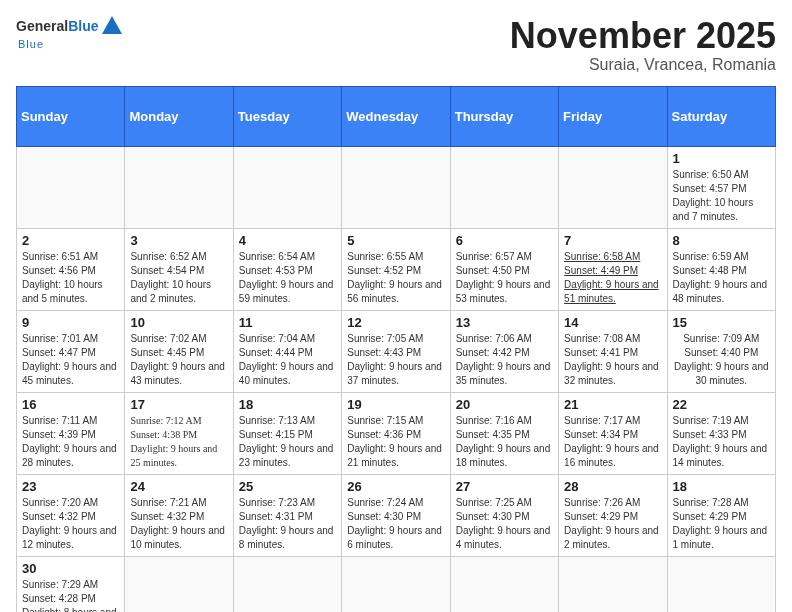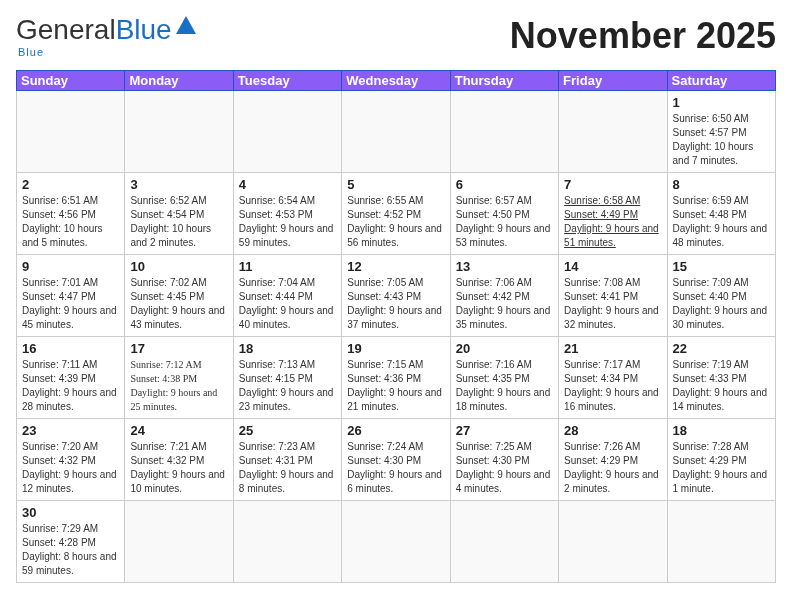--- a/index.html
+++ b/index.html
@@ -16,22 +16,23 @@
       align-items: flex-start;
       margin-bottom: 12px;
     }
     .logo {
       display: flex;
       flex-direction: column;
       align-items: flex-start;
     }
     .logo-text {
       display: flex;
-      font-size: 28px;
-      font-weight: normal;
+      align-items: center;
+      font-size: 14px;
+      font-weight: bold;
       color: #333;
       line-height: 1;
     }
     .logo-text .general { color: #333; }
     .logo-text .blue { color: #1a6fc4; }
     .logo-triangle {
       width: 0; height: 0;
       border-left: 10px solid transparent;
       border-right: 10px solid transparent;
       border-bottom: 18px solid #1a6fc4;
@@ -57,25 +58,25 @@
     .location-title {
       font-size: 16px;
       color: #555;
     }
     .calendar {
       width: 100%;
       border-collapse: collapse;
       border: 1px solid #ccc;
     }
     .calendar th {
-      background: #8b5cf6;
+      background: #3b82f6;
       color: #fff;
       font-size: 13px;
       font-weight: bold;
-      padding: 2px 4px;
+      padding: 22px 4px;
       text-align: left;
       border: 1px solid #2255bb;
     }
     .calendar td {
       border: 1px solid #ccc;
       vertical-align: top;
       padding: 4px 5px;
       font-size: 10.5px;
       color: #333;
       width: calc(100% / 7);
@@ -105,20 +106,21 @@
   <div class="logo">
     <div class="logo-text">
       <span class="general">General</span>
         <span class="blue">Blue</span>
       <div class="logo-triangle"></div>
     </div>
     <div class="logo-sub">Blue</div>
   </div>
   <div class="title-block">
     <div class="month-title">November 2025</div>
+    <div class="location-title">Suraia, Vrancea, Romania</div>
   </div>
 </div>
 
 <table class="calendar">
   <thead>
     <tr>
     <th>Sunday</th>
         <th>Monday</th>
         <th>Tuesday</th>
         <th>Wednesday</th>
@@ -218,21 +220,21 @@
 Daylight: 9 hours and 35 minutes.</div>
         </td>
         <td>
           <span class="day-number">14</span>
           <div class="day-info" style="white-space: pre-line;">Sunrise: 7:08 AM
 Sunset: 4:41 PM
 Daylight: 9 hours and 32 minutes.</div>
         </td>
         <td>
           <span class="day-number">15</span>
-          <div class="day-info" style="white-space: pre-line;">Sunrise: 7:09 AM
+          <div class="day-info" style="white-space: pre-line; text-align: center;">Sunrise: 7:09 AM
 Sunset: 4:40 PM
 Daylight: 9 hours and 30 minutes.</div>
         </td>
       </tr>
       <tr>
         <td>
           <span class="day-number">16</span>
           <div class="day-info" style="white-space: pre-line;">Sunrise: 7:11 AM
 Sunset: 4:39 PM
 Daylight: 9 hours and 28 minutes.</div>

